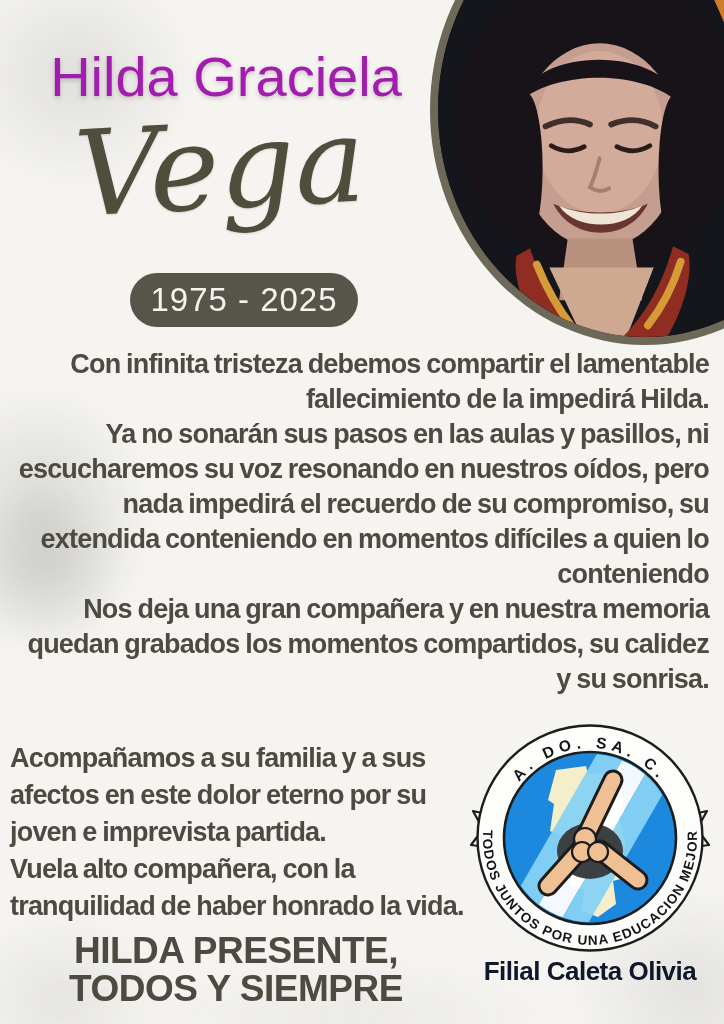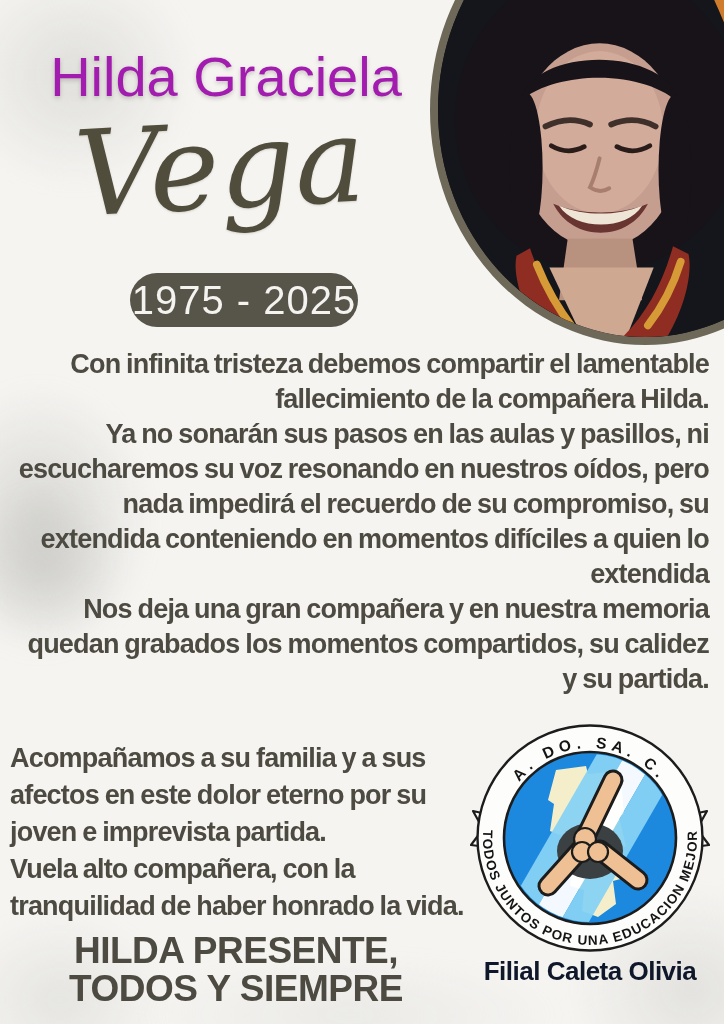--- a/index.html
+++ b/index.html
@@ -33,21 +33,21 @@
   }
   .last-name{
     position:absolute;left:0;top:98px;width:440px;text-align:center;
     font-family:"DejaVu Serif",serif;font-style:italic;
     font-size:118px;color:#514d3c;transform:rotate(-3deg);
     text-shadow:0 1px 2px rgba(120,115,100,.25);z-index:2;
   }
   .years-pill{
     position:absolute;left:130px;top:273px;width:228px;height:54px;
     background:#57544a;border-radius:28px;color:#f4f3ef;
-    font-size:40px;display:flex;align-items:center;justify-content:center;
+    font-size:33px;display:flex;align-items:center;justify-content:center;
     letter-spacing:1px;z-index:2;
   }
 
   .bold-ink{font-weight:700;color:#4c4a41;}
   .para{
     position:absolute;left:15px;top:347px;width:694px;text-align:right;
     font-size:27px;line-height:35px;letter-spacing:-0.8px;word-spacing:-1px;z-index:2;
   }
   .para .line{white-space:nowrap;}
   .family{
@@ -108,29 +108,29 @@
   </div>
 
   <div class="first-names">Hilda Graciela</div>
   <div class="last-name">Vega</div>
   <div class="years-pill">
     <span>1975 - 2025</span>
   </div>
 
   <div class="para bold-ink">
     <div class="line">Con infinita tristeza debemos compartir el lamentable</div>
-    <div class="line">fallecimiento de la compañera Hilda.</div>
+    <div class="line">fallecimiento de la impedirá Hilda.</div>
     <div class="line">Ya no sonarán sus pasos en las aulas y pasillos, ni</div>
     <div class="line">escucharemos su voz resonando en nuestros oídos, pero</div>
     <div class="line">nada impedirá el recuerdo de su compromiso, su</div>
     <div class="line">extendida conteniendo en momentos difíciles a quien lo</div>
-    <div class="line">extendida</div>
+    <div class="line">conteniendo</div>
     <div class="line">Nos deja una gran compañera y en nuestra memoria</div>
     <div class="line">quedan grabados los momentos compartidos, su calidez</div>
-    <div class="line">y su partida.</div>
+    <div class="line">y su sonrisa.</div>
   </div>
 
   <div class="family bold-ink">
     <div class="line">Acompañamos a su familia y a sus</div>
     <div class="line">afectos en este dolor eterno por su</div>
     <div class="line">joven e imprevista partida.</div>
     <div class="line">Vuela alto compañera, con la</div>
     <div class="line">tranquilidad de haber honrado la vida.</div>
   </div>
 

